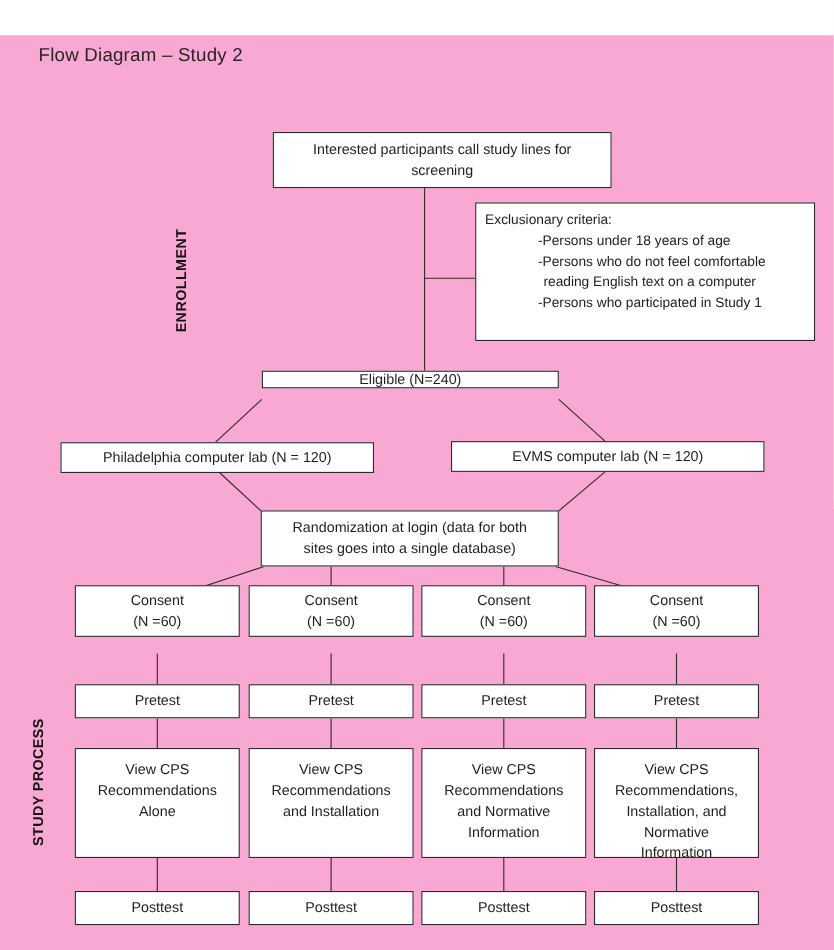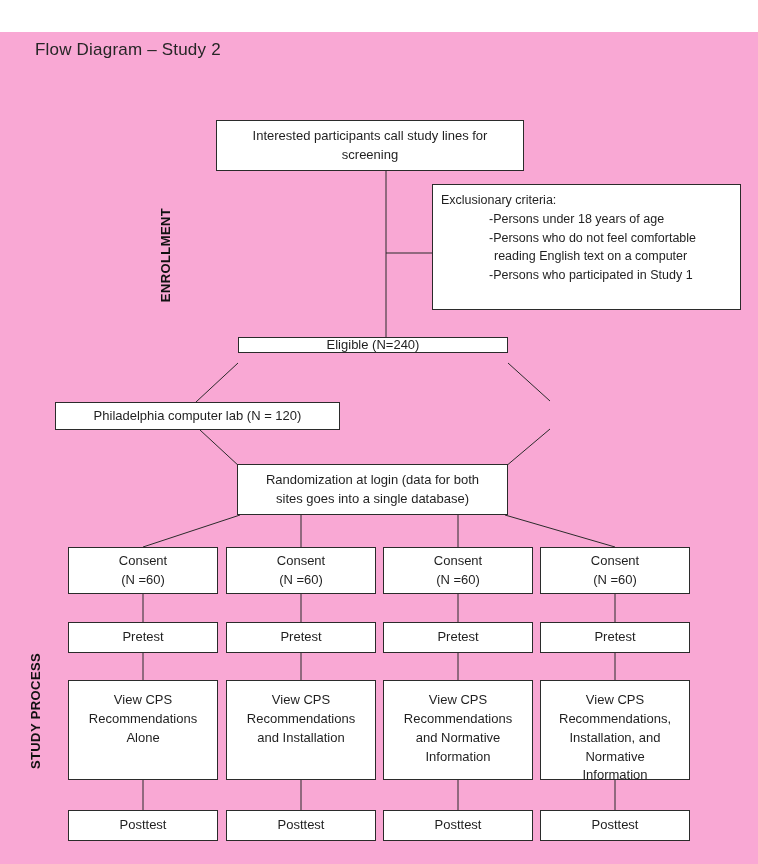--- a/index.html
+++ b/index.html
@@ -28,35 +28,35 @@
     position:absolute;
     border:1px solid #2b2b2b;
     background:#fff;
     box-sizing:border-box;
     display:flex;flex-direction:column;
     align-items:center;justify-content:center;
     font-size:13px;line-height:1.45;
     text-align:center;color:#1f1f1f;
   }
   .box .ln{white-space:nowrap;}
-  #screening-box{left:216px;top:88px;width:308px;height:51px;}
+  #screening-box{left:248px;top:88px;width:308px;height:51px;}
   #exclusion-box{
     left:432px;top:152px;width:309px;height:126px;
     align-items:flex-start;justify-content:flex-start;
     text-align:left;font-size:12.5px;line-height:1.5;
     padding:6px 6px 4px 8px;
   }
   #exclusion-box .bullet{margin-left:48px;white-space:nowrap;}
   #exclusion-box .bullet-wrap{margin-left:53px;white-space:nowrap;}
   #eligible-box{left:238px;top:305px;width:270px;height:16px;}
   #philadelphia-box{left:55px;top:370px;width:285px;height:28px;}
   #evms-box{left:410px;top:369px;width:285px;height:28px;}
   #randomization-box{left:237px;top:432px;width:271px;height:51px;}
   .col-box{width:150px;}
-  .consent-box{top:515px;height:47px;}
+  .consent-box{top:500px;height:47px;}
   .pretest-box{top:590px;height:31px;align-items:center;}
   .view-box{top:648px;height:100px;justify-content:flex-start;padding-top:10px;}
   .posttest-box{top:778px;height:31px;}
   .col1{left:68px;} .col2{left:226px;} .col3{left:383px;} .col4{left:540px;}
   #connector-lines{position:absolute;left:0;top:0;width:758px;height:864px;pointer-events:none;}
 </style>
 </head>
 <body>
 
 <div id="canvas">
@@ -115,20 +115,23 @@
   </div>
 
   <div id="eligible-box" class="box">
     <div class="ln">Eligible (N=240)</div>
   </div>
 
   <div id="philadelphia-box" class="box">
     <div class="ln">Philadelphia computer lab (N = 120)</div>
   </div>
 
+  <div id="evms-box" class="box">
+    <div class="ln">EVMS computer lab (N = 120)</div>
+  </div>
 
   <div id="randomization-box" class="box">
     <div class="ln">Randomization at login (data for both</div>
     <div class="ln">sites goes into a single database)</div>
   </div>
 
   <div class="box col-box consent-box col1">
     <div class="ln">Consent</div>
     <div class="ln">(N =60)</div>
   </div>

